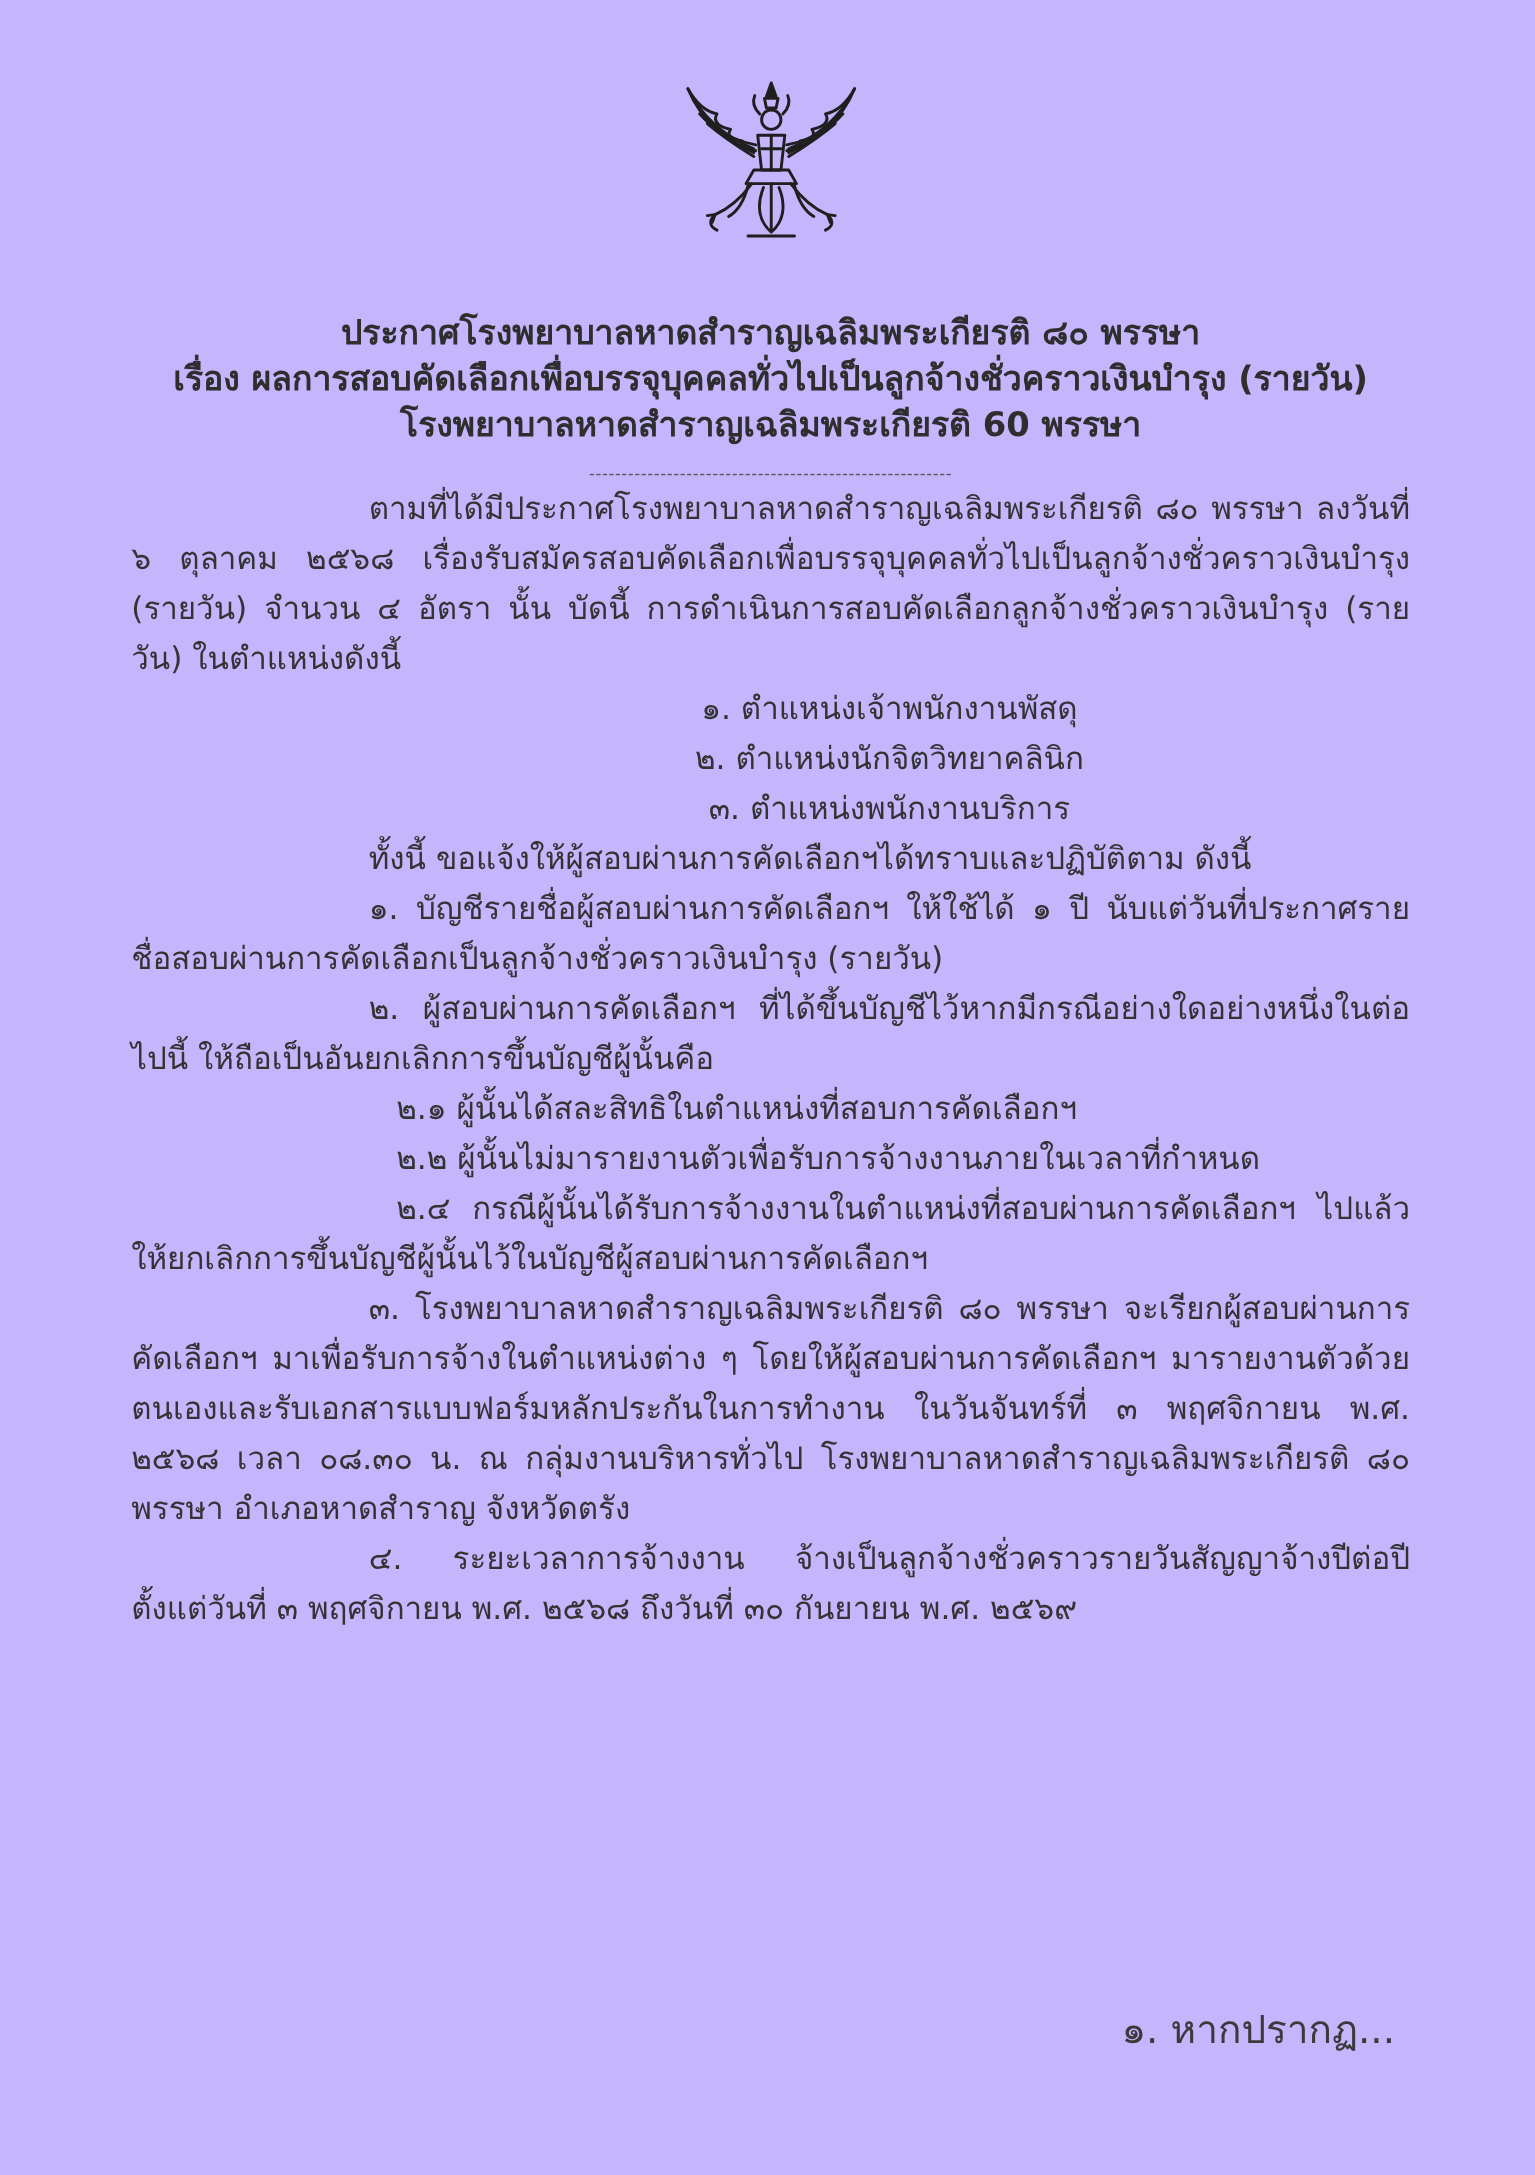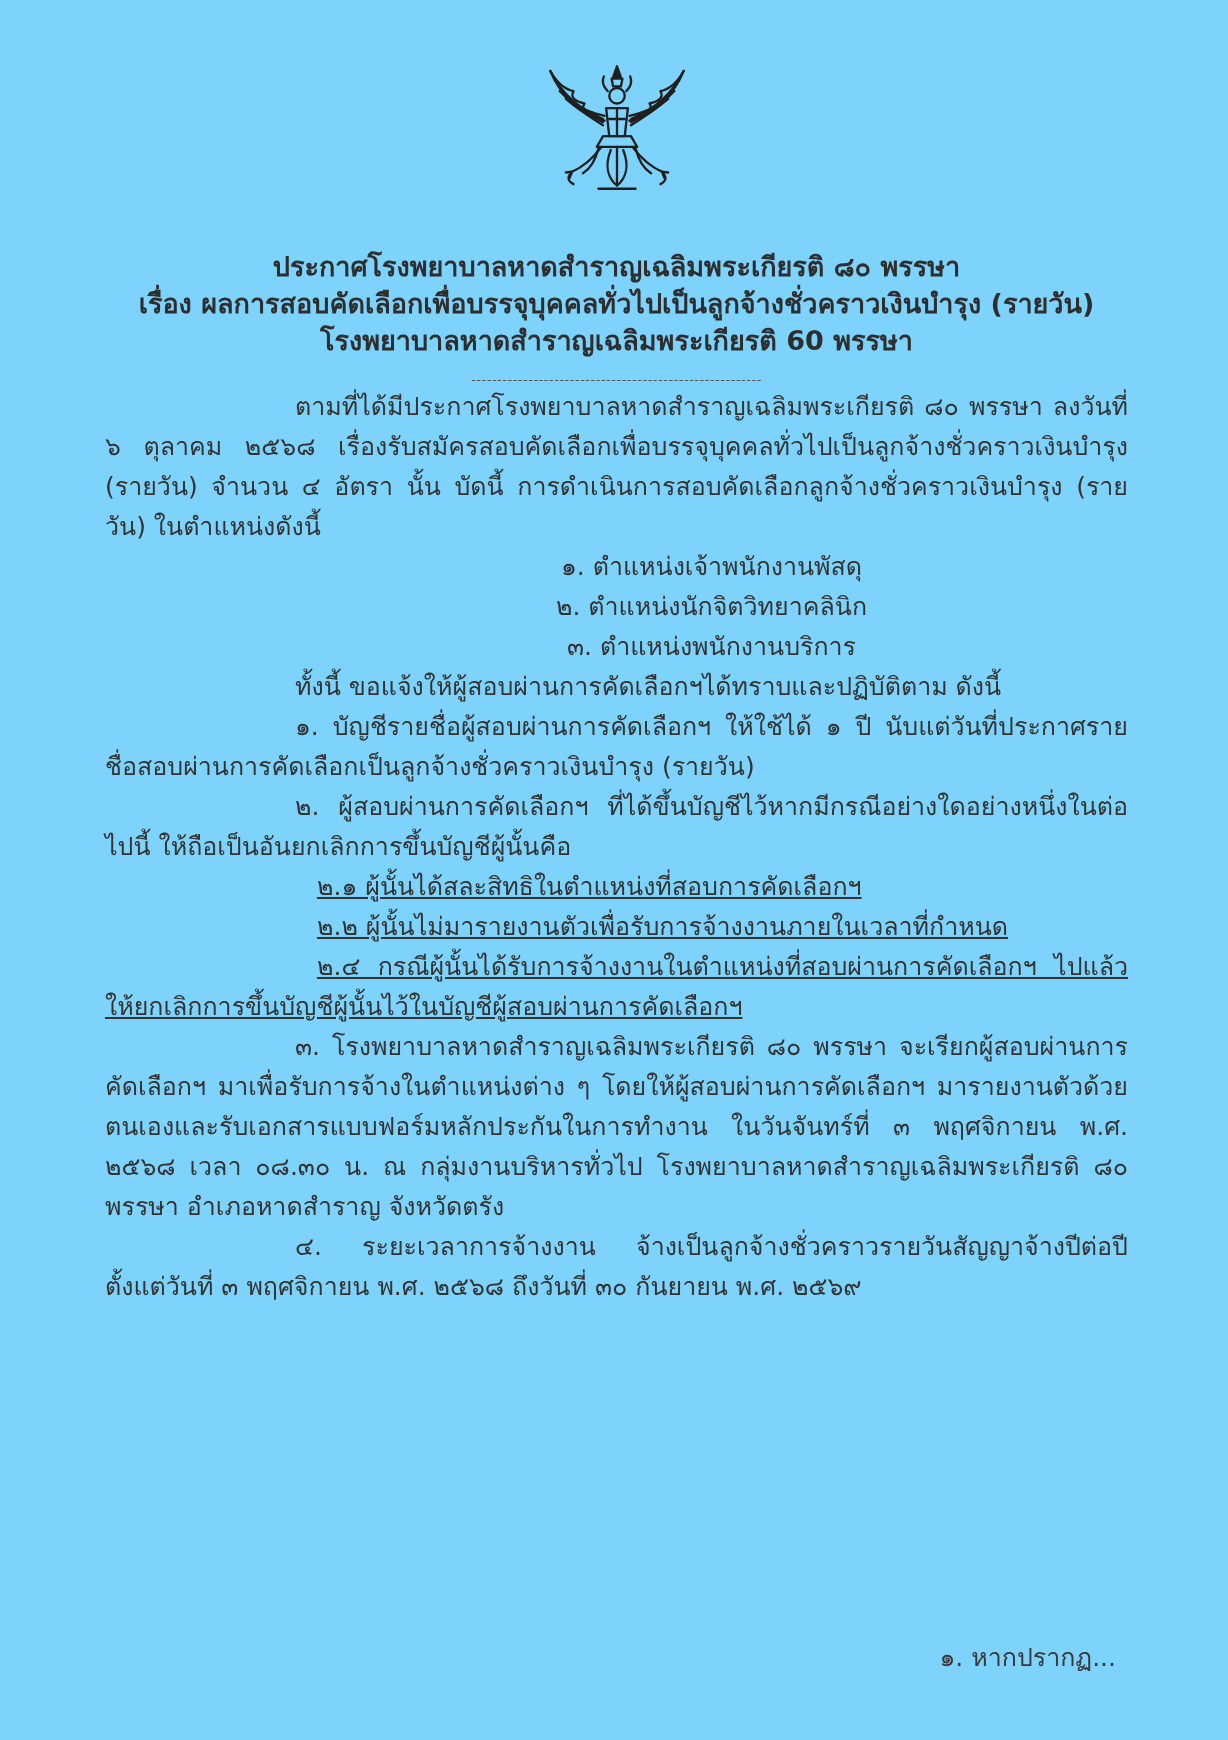--- a/index.html
+++ b/index.html
@@ -5,21 +5,21 @@
   html, body {
     margin: 0;
     padding: 0;
     background: #e8e8e8;
   }
   .page {
     position: relative;
     width: 1228px;
     height: 1740px;
     margin: 0 auto;
-    background: #7dd3fc;
+    background: #c4b5fd;
     box-sizing: border-box;
     padding: 62px 100px 0 105px;
     font-family: "DejaVu Sans", "Liberation Sans", sans-serif;
     color: #333333;
     overflow: hidden;
   }
   .emblem {
     width: 186px;
     height: 176px;
     margin: 0 auto;
@@ -56,27 +56,26 @@
     text-indent: 190px;
   }
   .pos-item {
     margin: 0;
     text-indent: 190px;
     text-align: center;
   }
   .sub-item {
     margin: 0;
     text-indent: 212px;
-    text-decoration: underline;
   }
   .footer-note {
     position: absolute;
-    top: 1638px;
+    top: 1604px;
     right: 112px;
-    font-size: 25px;
+    font-size: 31px;
     line-height: 40px;
     color: #3a3a3a;
     white-space: nowrap;
   }
 </style>
 </head>
 <body>
 
 <div class="page">
 

